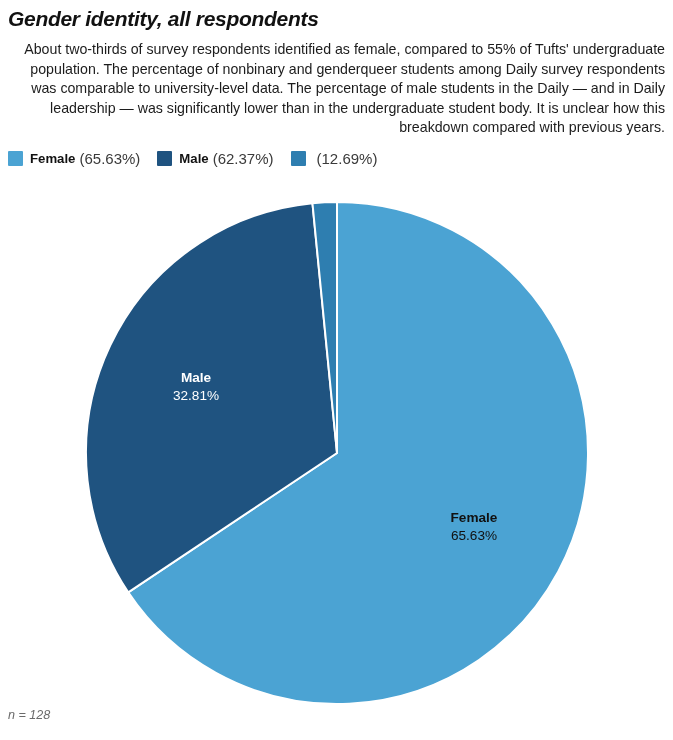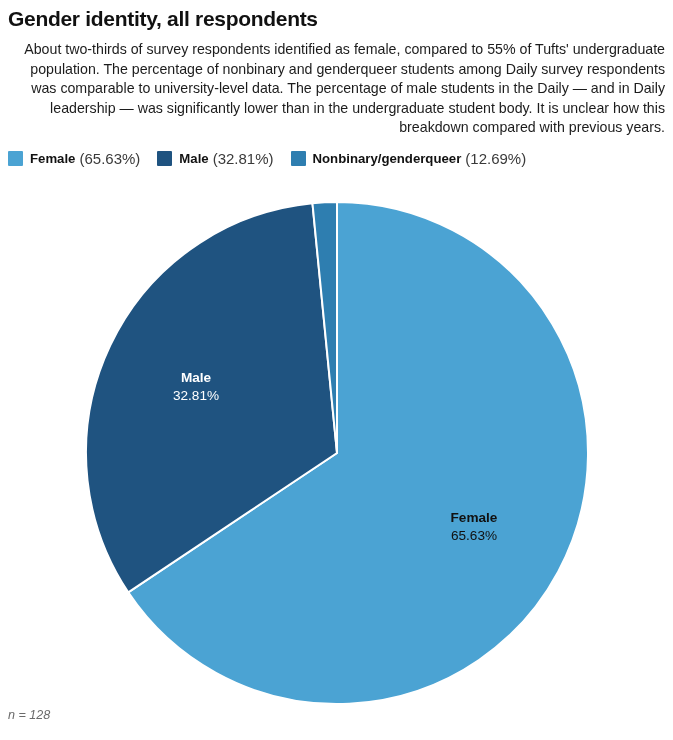--- a/index.html
+++ b/index.html
@@ -22,20 +22,21 @@
     box-sizing: border-box;
     padding: 0 8px;
   }
   .chart-title {
     font-size: 21px;
     font-weight: bold;
     letter-spacing: -0.3px;
     color: #111111;
     margin: 6px 0 0 0;
     line-height: 26px;
+    font-style: italic;
   }
   .chart-desc {
     font-size: 14.2px;
     line-height: 19.6px;
     color: #1c1c1c;
     margin: 8px 0 0 0;
     max-width: 660px;
     text-align: right;
   }
   .legend {
@@ -109,25 +110,24 @@
 
   <div class="legend">
     <div class="legend-item">
       <span class="legend-swatch" style="background:#4ba3d3;"></span>
       <span class="legend-label">Female</span>
       <span class="legend-value">(65.63%)</span>
     </div>
     <div class="legend-item">
       <span class="legend-swatch" style="background:#1f5380;"></span>
       <span class="legend-label">Male</span>
-      <span class="legend-value">(32.81%)</span>
+      <span class="legend-value">(62.37%)</span>
     </div>
     <div class="legend-item">
       <span class="legend-swatch" style="background:#2e7eb0;"></span>
-      <span class="legend-label">Nonbinary/genderqueer</span>
       <span class="legend-value">(12.69%)</span>
     </div>
   </div>
 
   <div class="pie-wrap">
     <svg class="pie-svg" width="673" height="530" viewBox="0 0 673 530">
       <g id="pie-slices">
           <path d="M 337 269 L 337.00 18.00 A 251 251 0 1 1 128.26 408.38 Z" fill="#4ba3d3" stroke="#ffffff" stroke-width="2"></path>
           <path d="M 337 269 L 128.26 408.38 A 251 251 0 0 1 312.44 19.20 Z" fill="#1f5380" stroke="#ffffff" stroke-width="2"></path>
           <path d="M 337 269 L 312.44 19.20 A 251 251 0 0 1 337.00 18.00 Z" fill="#2e7eb0" stroke="#ffffff" stroke-width="2"></path>

